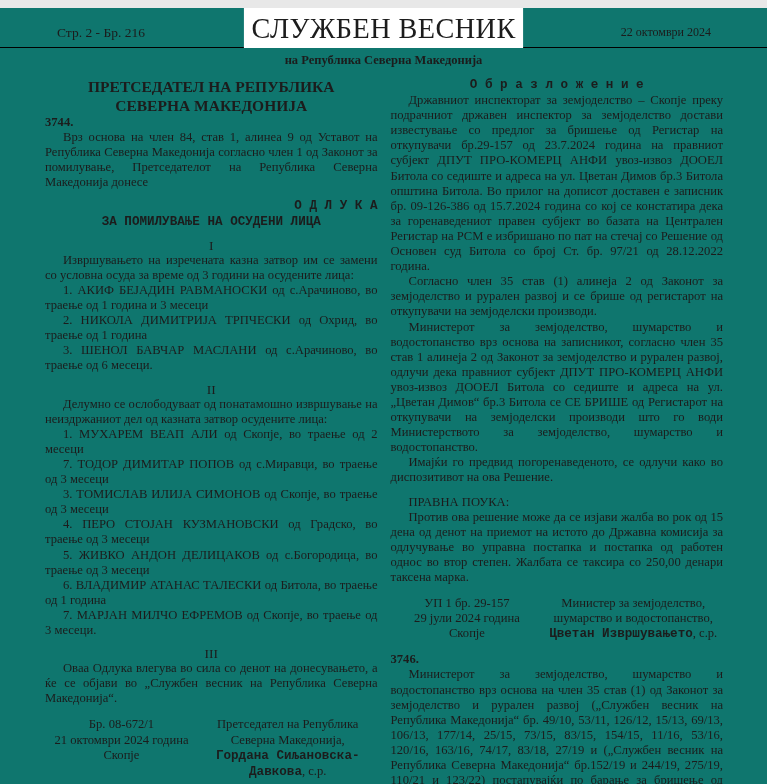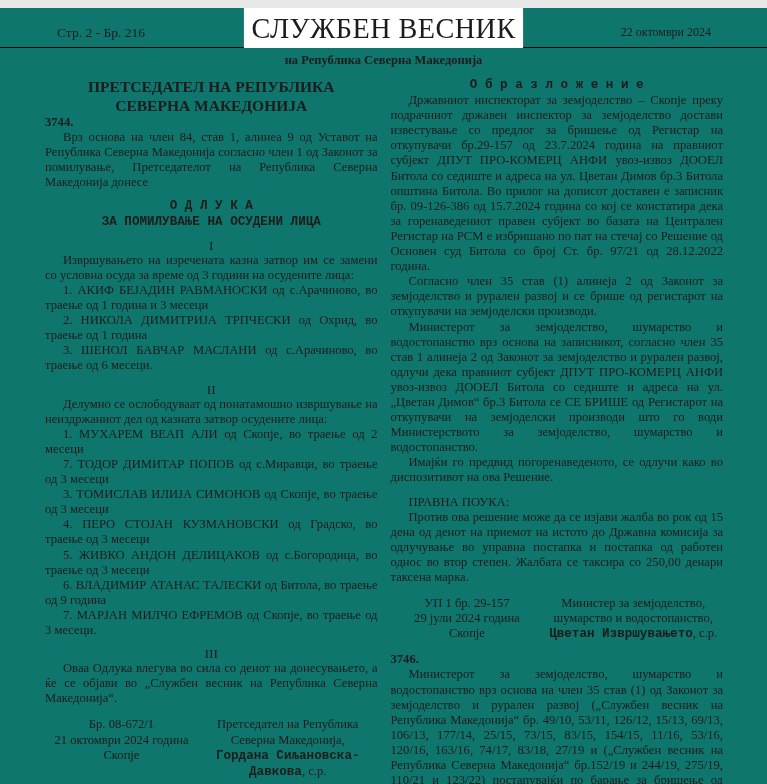--- a/index.html
+++ b/index.html
@@ -22,29 +22,29 @@
   .subtitle-wrap{position:absolute;top:42px;left:0;width:100%;text-align:center;}
   .subtitle{font-size:12.5px;font-weight:bold;}
   
   .columns{display:flex;gap:13px;padding:2px 44px 0 45px;}
   .col{width:332.5px;font-size:12.6px;line-height:15.1px;text-align:justify;}
   .col p{margin:0;text-indent:18px;}
   .col-heading{font-size:15.5px;font-weight:bold;text-align:center;line-height:18.5px;margin:2px 0 0;}
   .act-no{font-weight:bold;text-indent:0 !important;}
   .center{text-align:center;text-indent:0 !important;}
   .bold{font-weight:bold;font-family:Liberation Mono, monospace;}
-  .decision-title{margin-top:9px !important;}
+  .decision-title{margin-top:9px !important;text-align:right;}
   .section-no{margin-top:8px !important;font-size:13.5px;}
   .gap-top{margin-top:9px !important;}
   
   .sig{display:flex;margin:11px 0 0;}
   .sig-l{width:46%;text-align:center;}
   .sig-r{width:54%;text-align:center;}
   .sig div{line-height:15.1px;}
-  .sig-after{margin-bottom:10px;}
+  .sig-after{margin-bottom:10px;justify-content:space-between;}
   
   .bottom-bar{position:absolute;left:0;right:0;bottom:0;height:7px;background:#141414;}
 </style>
 </head>
 <body>
 
 <div class="page">
 
   <div class="header">
     <div class="header-rule"></div>
@@ -76,21 +76,21 @@
       <p>2. НИКОЛА ДИМИТРИЈА ТРПЧЕСКИ од Охрид, во траење од 1 година</p>
       <p>3. ШЕНОЛ БАВЧАР МАСЛАНИ од с.Арачиново, во траење од 6 месеци.</p>
 
       <p class="center section-no">II</p>
       <p>Делумно се ослободуваат од понатамошно извршување на неиздржаниот дел од казната затвор осудените лица:</p>
       <p>1. МУХАРЕМ ВЕАП АЛИ од Скопје, во траење од 2 месеци</p>
       <p>7. ТОДОР ДИМИТАР ПОПОВ од с.Миравци, во траење од 3 месеци</p>
       <p>3. ТОМИСЛАВ ИЛИЈА СИМОНОВ од Скопје, во траење од 3 месеци</p>
       <p>4. ПЕРО СТОЈАН КУЗМАНОВСКИ од Градско, во траење од 3 месеци</p>
       <p>5. ЖИВКО АНДОН ДЕЛИЦАКОВ од с.Богородица, во траење од 3 месеци</p>
-      <p>6. ВЛАДИМИР АТАНАС ТАЛЕСКИ од Битола, во траење од 9 година</p>
+      <p>6. ВЛАДИМИР АТАНАС ТАЛЕСКИ од Битола, во траење од 1 година</p>
       <p>7. МАРЈАН МИЛЧО ЕФРЕМОВ од Скопје, во траење од 3 месеци.</p>
 
       <p class="center section-no">III</p>
       <p>Оваа Одлука влегува во сила со денот на донесувањето, а ќе се објави во „Службен весник на Република Северна Македонија“.</p>
 
       <div class="sig sig-after">
         <div class="sig-l">
           <div>Бр. 08-672/1</div>
           <div>21 октомври 2024 година</div>
           <div>Скопје</div>

